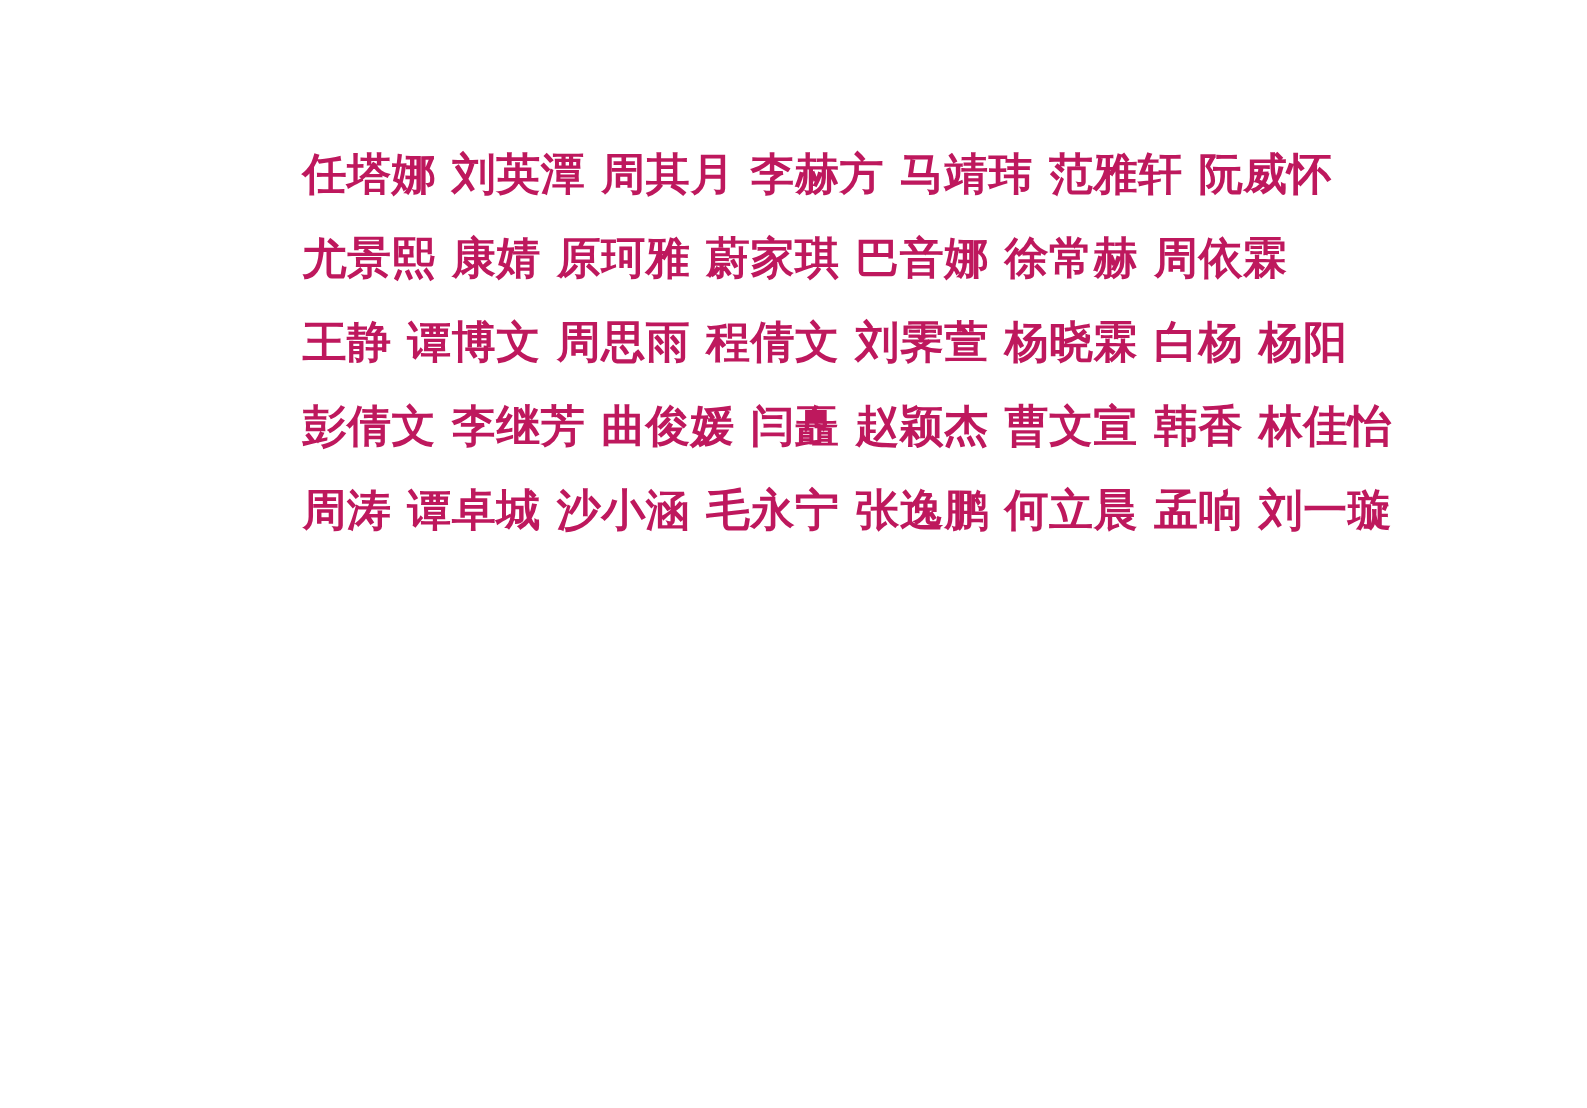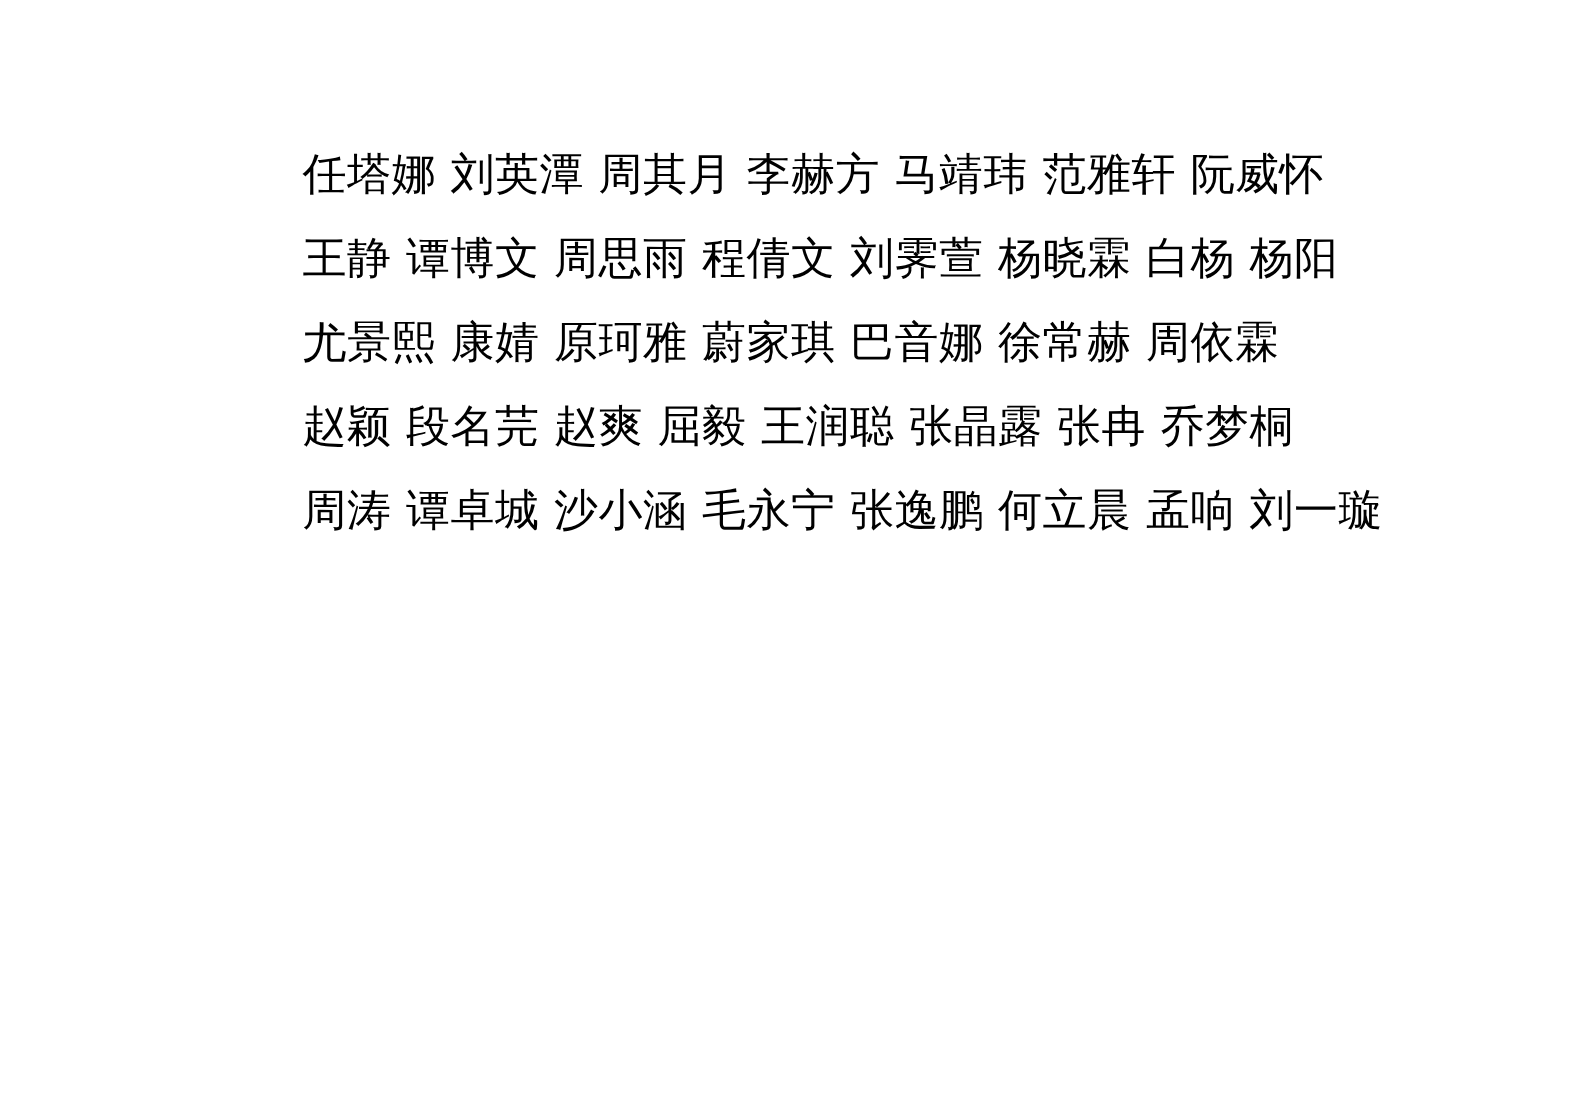--- a/index.html
+++ b/index.html
@@ -25,28 +25,28 @@
     margin: 0 auto;
     width: 1110px;
     padding-left: 128px;
     box-sizing: content-box;
   }
   .name-line {
     font-size: 44px;
     line-height: 84px;
     letter-spacing: 0.5px;
     white-space: nowrap;
-    color: #000000;
-    font-weight: 400;
+    color: #be185d;
+    font-weight: 700;
   }
 </style>
 </head>
 <body>
 
 <div id="page">
   <div class="name-block">
     <div class="name-line">任塔娜  刘英潭  周其月  李赫方  马靖玮  范雅轩  阮威怀</div>
+    <div class="name-line">尤景熙  康婧  原珂雅  蔚家琪  巴音娜  徐常赫  周依霖</div>
     <div class="name-line">王静  谭博文  周思雨  程倩文  刘霁萱  杨晓霖  白杨  杨阳</div>
-    <div class="name-line">尤景熙  康婧  原珂雅  蔚家琪  巴音娜  徐常赫  周依霖</div>
-    <div class="name-line">赵颖  段名芫  赵爽  屈毅  王润聪  张晶露  张冉  乔梦桐</div>
+    <div class="name-line">彭倩文  李继芳  曲俊媛  闫矗  赵颖杰  曹文宣  韩香  林佳怡</div>
     <div class="name-line">周涛  谭卓城  沙小涵  毛永宁  张逸鹏  何立晨  孟响  刘一璇</div>
   </div>
 </div>
 
 </body></html>

